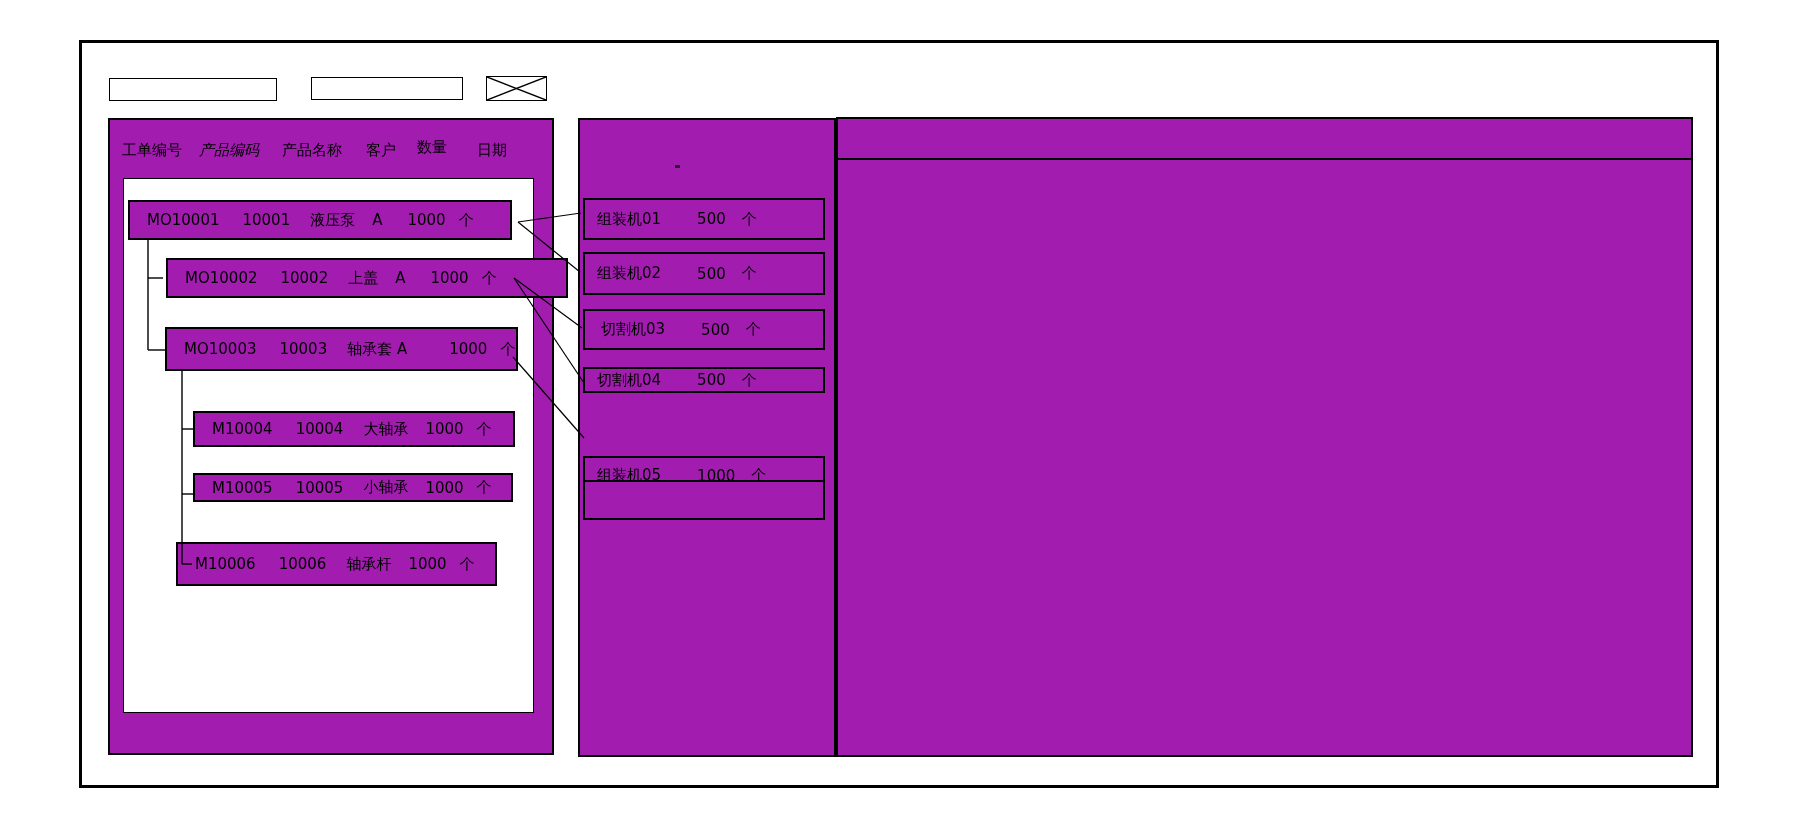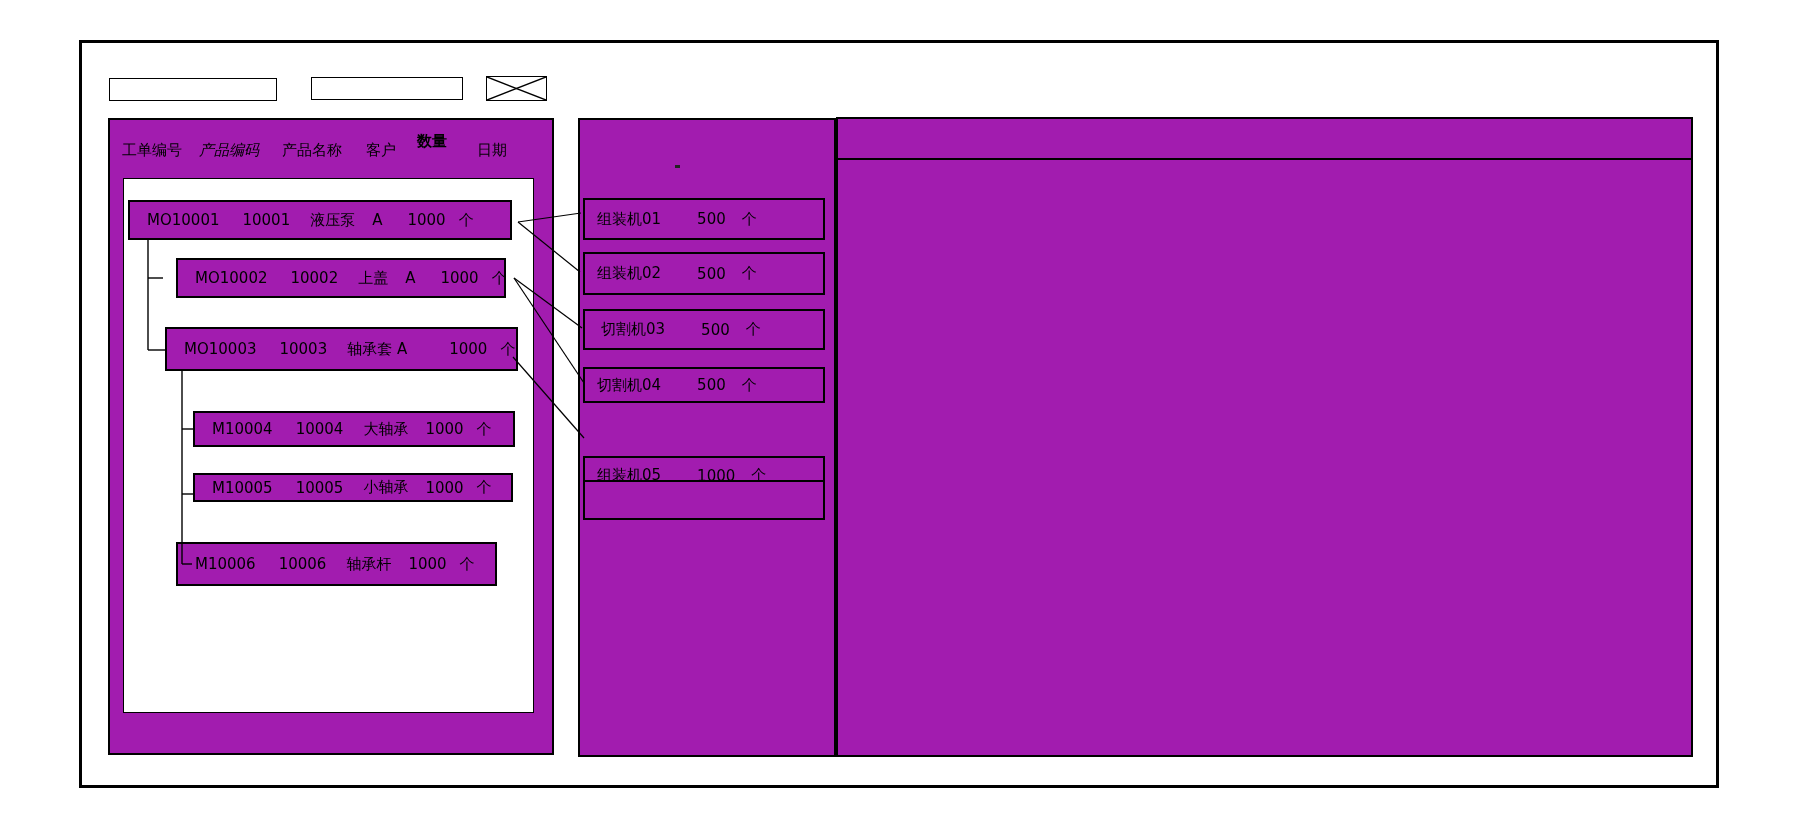--- a/index.html
+++ b/index.html
@@ -33,37 +33,37 @@
       <line x1="0" y1="22" x2="58" y2="0" stroke="#000" stroke-width="1.4"></line>
     </svg>
   </div>
 
   <div class="abs box" style="left:108px;top:118px;width:446px;height:637px;"></div>
 
   <span class="abs hdr" style="left:122px;top:141px;">工单编号</span>
   <span class="abs hdr" style="left:199px;top:141px;font-style:italic;">产品编码</span>
   <span class="abs hdr" style="left:282px;top:141px;">产品名称</span>
   <span class="abs hdr" style="left:366px;top:141px;">客户</span>
-  <span class="abs hdr" style="left:417px;top:132px;font-weight:bold;">数量</span>
+  <span class="abs hdr" style="left:417px;top:138px;">数量</span>
   <span class="abs hdr" style="left:477px;top:141px;">日期</span>
 
   <div class="abs thinbox" style="left:123px;top:178px;width:411px;height:535px;"></div>
 
   <div class="abs box" style="left:128px;top:200px;width:384px;height:40px;">
     <div class="rowtxt">
       <span class="f-no">MO10001</span>
       <span class="f-code">10001</span>
       <span class="f-name">液压泵</span>
       <span class="f-cust">A</span>
       <span class="f-qty">1000</span>
       <span>个</span>
     </div>
   </div>
 
-  <div class="abs box" style="left:176px;top:258px;width:330px;height:40px;">
+  <div class="abs box" style="left:166px;top:258px;width:402px;height:40px;">
     <div class="rowtxt">
       <span class="f-no">MO10002</span>
       <span class="f-code">10002</span>
       <span class="f-name">上盖</span>
       <span class="f-cust">A</span>
       <span class="f-qty">1000</span>
       <span>个</span>
     </div>
   </div>
 
@@ -128,21 +128,21 @@
   </div>
 
   <div class="abs box" style="left:583px;top:309px;width:242px;height:41px;">
     <div class="rowtxt" style="padding-left:16px;">
       <span class="m-name">切割机03</span>
       <span class="m-qty">500</span>
       <span>个</span>
     </div>
   </div>
 
-  <div class="abs box" style="left:583px;top:367px;width:242px;height:36px;">
+  <div class="abs box" style="left:583px;top:367px;width:242px;height:26px;">
     <div class="rowtxt" style="padding-left:12px;">
       <span class="m-name">切割机04</span>
       <span class="m-qty">500</span>
       <span>个</span>
     </div>
   </div>
 
   <div class="abs box" style="left:583px;top:423px;width:242px;height:39px;margin-top:33px;">
     <div class="rowtxt" style="padding-left:12px;">
       <span class="m-name">组装机05</span>

